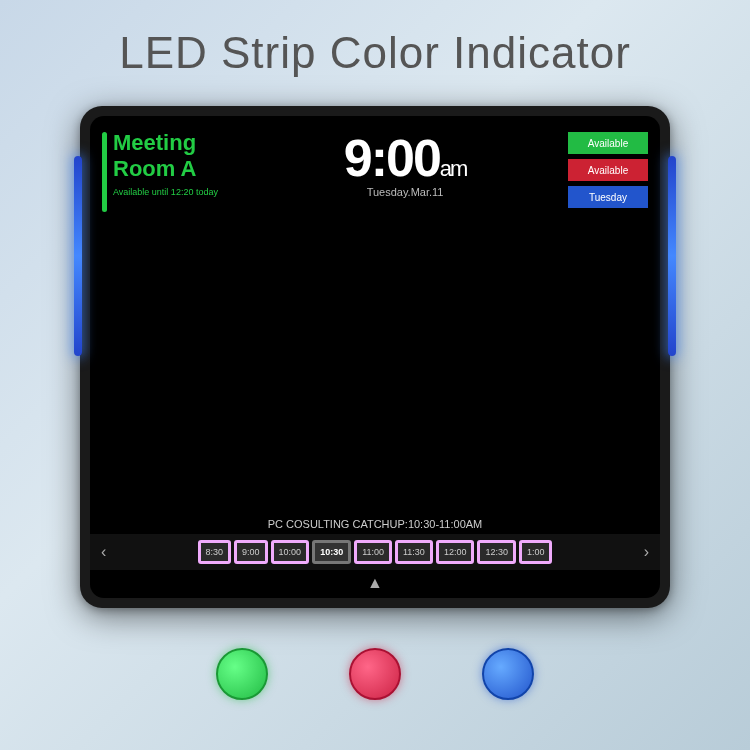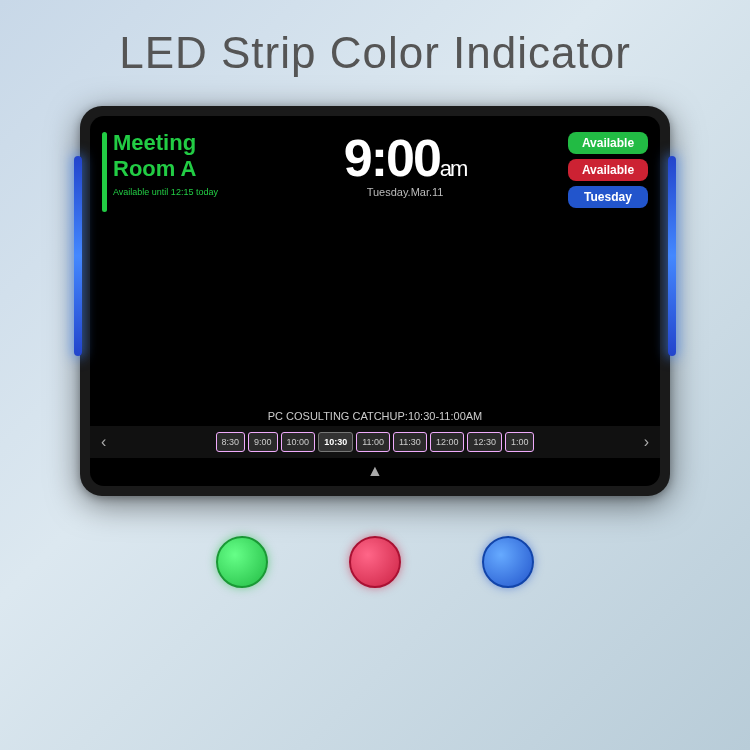--- a/index.html
+++ b/index.html
@@ -21,21 +21,21 @@
       color: #555;
       font-weight: 300;
       margin-top: 28px;
       margin-bottom: 28px;
       letter-spacing: 1px;
     }
 
     
     .tablet-outer {
       width: 590px;
-      height: 390px;
+      height: 502px;
       background: #1a1a1a;
       border-radius: 22px;
       padding: 10px;
       box-shadow: 0 8px 32px rgba(0,0,0,0.5), 0 2px 8px rgba(0,0,0,0.3);
       position: relative;
     }
 
     
     .led-strip-left {
       position: absolute;
@@ -148,26 +148,26 @@
       gap: 5px;
       align-items: flex-end;
       justify-content: flex-start;
       flex: 0.8;
       padding-top: 2px;
     }
 
     .status-btn {
       width: 80px;
       height: 22px;
-      border-radius: 8px;
+      border-radius: 0;
       display: flex;
       align-items: center;
       justify-content: center;
-      font-size: 12px;
-      font-weight: bold;
+      font-size: 10px;
+      font-weight: normal;
       color: #fff;
       cursor: pointer;
     }
 
     .btn-available { background: #22bb44; }
     .btn-occupation { background: #cc2233; }
     .btn-finish { background: #2255cc; }
 
     
     .next-meeting {
@@ -207,21 +207,21 @@
 
     .timeline-slots {
       display: flex;
       gap: 3px;
       flex: 1;
       justify-content: center;
     }
 
     .time-slot {
       background: #2a2a2a;
-      border: 1px solid #f0abfc;
+      border: 3px solid #f0abfc;
       color: #ccc;
       font-size: 9px;
       padding: 4px 5px;
       border-radius: 3px;
       cursor: pointer;
     }
 
     .time-slot.active {
       background: #333;
       border-color: #777;
@@ -282,21 +282,21 @@
 
     <div class="screen-top">
 
       <div class="room-info">
         <div class="green-bar"></div>
         <div class="room-text">
           <div class="room-name">
             <span>Meeting</span><br>
             <span>Room A</span>
           </div>
-          <div class="available-text">Available until 12:15 today</div>
+          <div class="available-text">Available until 12:20 today</div>
         </div>
       </div>
 
       <div class="clock-section">
         <div class="clock-time">
           <span>9:00</span><span class="ampm">am</span>
         </div>
         <div class="clock-date">Tuesday.Mar.11</div>
       </div>
 

